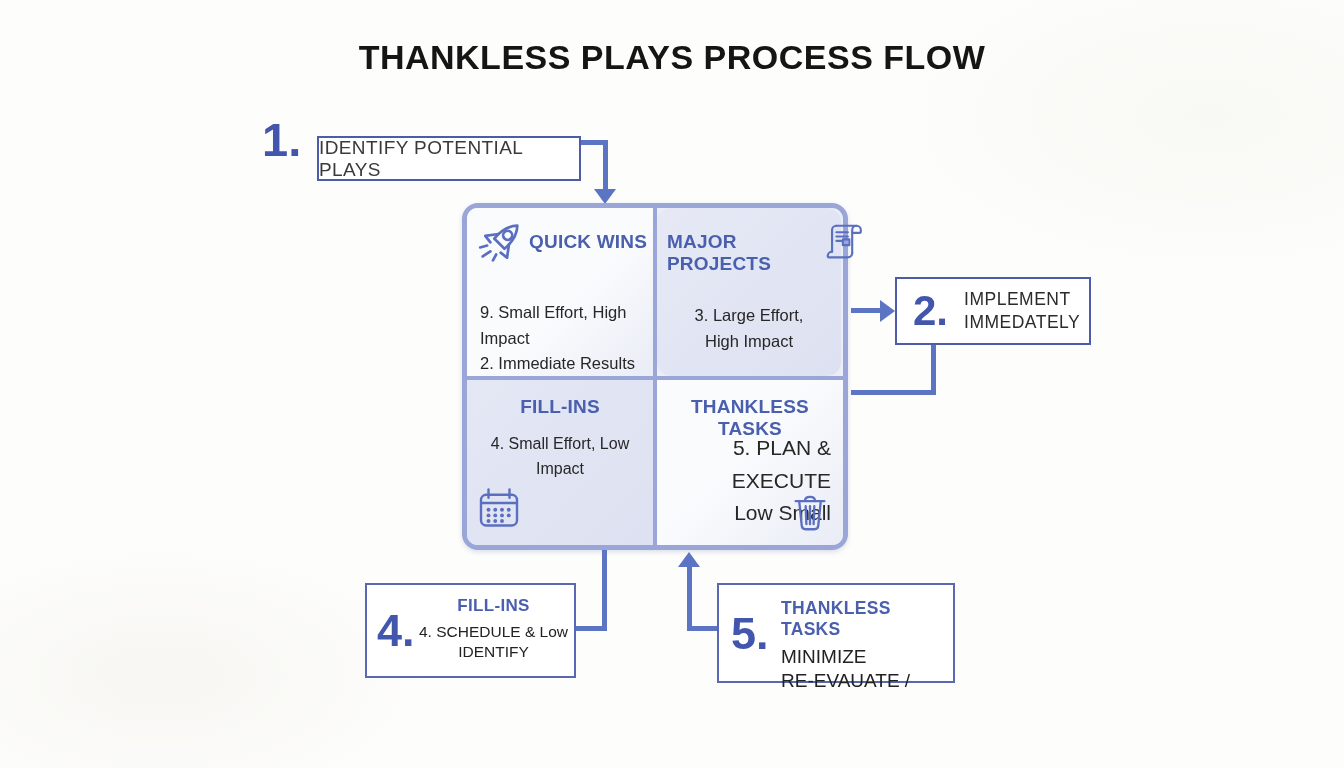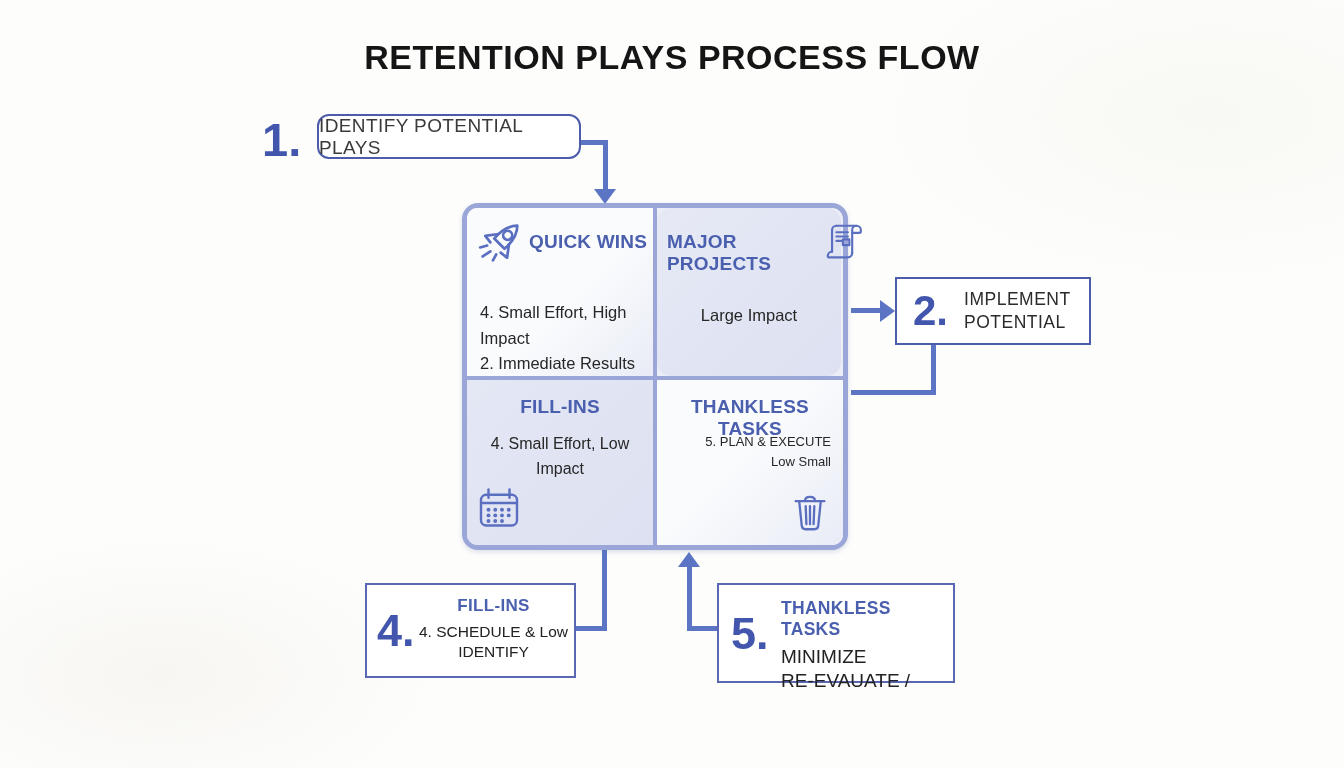--- a/index.html
+++ b/index.html
@@ -11,22 +11,22 @@
       radial-gradient(ellipse 500px 250px at 90% 15%, #f8f8f4 0%, rgba(248,248,244,0) 70%),
       #fdfdfc;
   }
   .page-title {
     position:absolute; left:0; top:38px; width:100%; text-align:center;
     font-size:34px; font-weight:800; letter-spacing:0.5px; color:#151515;
   }
   
   .step-box { position:absolute; background:#ffffff; border:2px solid #4d5ca8; }
   .big-num { position:absolute; font-weight:800; color:#4156ac; line-height:1; }
-  #box1 { left:317px; top:114px; width:264px; height:45px;
-          display:flex; align-items:center; justify-content:center;border-radius:12px; }
+  #box1 { left:317px; top:136px; width:264px; height:45px;
+          display:flex; align-items:center; justify-content:center; }
   #box1 .label { font-size:19px; color:#3a3a3a; letter-spacing:0.4px; }
   #num1 { left:262px; top:116px; font-size:47px; }
   #box2 { left:895px; top:277px; width:196px; height:68px;
           display:flex; align-items:center; gap:16px; padding-left:16px; }
   #box2 .num-inline { font-size:42px; font-weight:800; color:#4156ac; line-height:1; }
   #box2 .txt { font-size:17.5px; color:#2b2b2b; letter-spacing:0.5px; line-height:1.3; }
   #box4 { left:365px; top:583px; width:211px; height:95px; border-color:#5a68b4; }
   #num4 { left:377px; top:608px; font-size:45px; }
   #box4 .content { margin-left:46px; margin-top:11px; text-align:center; }
   #box4 .q-title { font-size:17px; }
@@ -63,21 +63,21 @@
   .arr { position:absolute; width:0; height:0; }
   .arr-down  { border-left:11px solid transparent; border-right:11px solid transparent; border-top:15px solid #5b74c4; }
   .arr-right { border-top:11px solid transparent; border-bottom:11px solid transparent; border-left:15px solid #5b74c4; }
   .arr-up    { border-left:11px solid transparent; border-right:11px solid transparent; border-bottom:15px solid #5b74c4; }
 </style>
 </head>
 <body>
 
 <div class="canvas">
 
-  <div class="page-title">RETENTION PLAYS PROCESS FLOW</div>
+  <div class="page-title">THANKLESS PLAYS PROCESS FLOW</div>
 
   <div class="big-num" id="num1">1.</div>
   <div class="step-box" id="box1">
     <span class="label">IDENTIFY POTENTIAL PLAYS</span>
   </div>
 
   <div class="flow-line" style="left:581px; top:140px; width:27px; height:5px;"></div>
   <div class="flow-line" style="left:603px; top:140px; width:5px; height:51px;"></div>
   <div class="arr arr-down" style="left:594px; top:189px;"></div>
 
@@ -90,28 +90,29 @@
             <circle cx="32" cy="20" r="5"></circle>
             <path d="M24 26 L15 38 L24 39"></path>
             <path d="M40 26 L49 38 L40 39"></path>
             <path d="M24 44 L20 51"></path>
               <path d="M31 46 L29 56"></path>
               <path d="M38 44 L40 51"></path>
           </svg>
         </span>
         <div class="title" style="left:62px; top:23px;">QUICK WINS</div>
         <div class="items" style="left:13px; top:92px;">
-          <div>4. Small Effort, High Impact</div>
+          <div>9. Small Effort, High Impact</div>
           <div>2. Immediate Results</div>
         </div>
       </div>
       <div class="quad quad-tr">
         <div class="title" style="left:10px; top:23px;">MAJOR PROJECTS</div>
         <div class="items" style="left:0; top:95px; width:100%; text-align:center;">
-          <div>Large Impact</div>
+          <div>3. Large Effort,</div>
+          <div>High Impact</div>
         </div>
       </div>
       <div class="quad quad-bl">
         <div class="title" style="left:0; top:16px; width:100%; text-align:center;">FILL-INS</div>
         <div class="items" style="left:0; top:52px; width:100%; text-align:center; font-size:16px;">4. Small Effort, Low Impact</div>
         <span class="icon" style="left:8px; bottom:12px;">
           <svg width="48" height="48" viewBox="0 0 64 64" fill="none" stroke="currentColor" stroke-width="3.2" stroke-linecap="round" stroke-linejoin="round">
             <rect x="8" y="13" width="48" height="41" rx="7"></rect>
             <path d="M18 6 L18 17"></path>
               <path d="M46 6 L46 17"></path>
@@ -127,21 +128,21 @@
                 <circle cx="45" cy="40.5" r="2.6"></circle>
               <circle cx="18" cy="48" r="2.6"></circle>
                 <circle cx="27" cy="48" r="2.6"></circle>
                 <circle cx="36" cy="48" r="2.6"></circle>
             </g>
           </svg>
         </span>
       </div>
       <div class="quad quad-br">
         <div class="title" style="left:0; top:16px; width:100%; text-align:center;">THANKLESS TASKS</div>
-        <div class="items" style="right:12px; top:52px; text-align:right; font-size:13px;">
+        <div class="items" style="right:12px; top:52px; text-align:right; font-size:21px;">
           <div>5. PLAN &amp; EXECUTE</div>
           <div>Low Small</div>
         </div>
         <span class="icon" style="right:10px; bottom:10px;">
           <svg width="46" height="46" viewBox="0 0 64 64" fill="none" stroke="currentColor" stroke-width="3.2" stroke-linecap="round" stroke-linejoin="round">
             <path d="M12 17 L52 17"></path>
             <path d="M25 17 C25 13 27.5 11 32 11 C36.5 11 39 13 39 17"></path>
             <path d="M17 17 L20.5 51 C20.8 53.8 23 56 25.8 56 L38.2 56 C41 56 43.2 53.8 43.5 51 L47 17"></path>
             <path d="M26 24 L27 49"></path>
               <path d="M32 24 L32 49"></path>
@@ -167,21 +168,21 @@
     </svg>
   </span>
 
   <div class="flow-line" style="left:851px; top:308px; width:31px; height:5px;"></div>
   <div class="arr arr-right" style="left:880px; top:300px;"></div>
 
   <div class="step-box" id="box2">
     <span class="num-inline">2.</span>
     <span class="txt">
       <div>IMPLEMENT</div>
-      <div>POTENTIAL</div>
+      <div>IMMEDATELY</div>
     </span>
   </div>
 
   <div class="flow-line" style="left:931px; top:345px; width:5px; height:50px;"></div>
   <div class="flow-line" style="left:851px; top:390px; width:85px; height:5px;"></div>
 
   <div class="flow-line" style="left:602px; top:550px; width:5px; height:81px;"></div>
   <div class="flow-line" style="left:576px; top:626px; width:31px; height:5px;"></div>
 
   <div class="step-box" id="box4">

